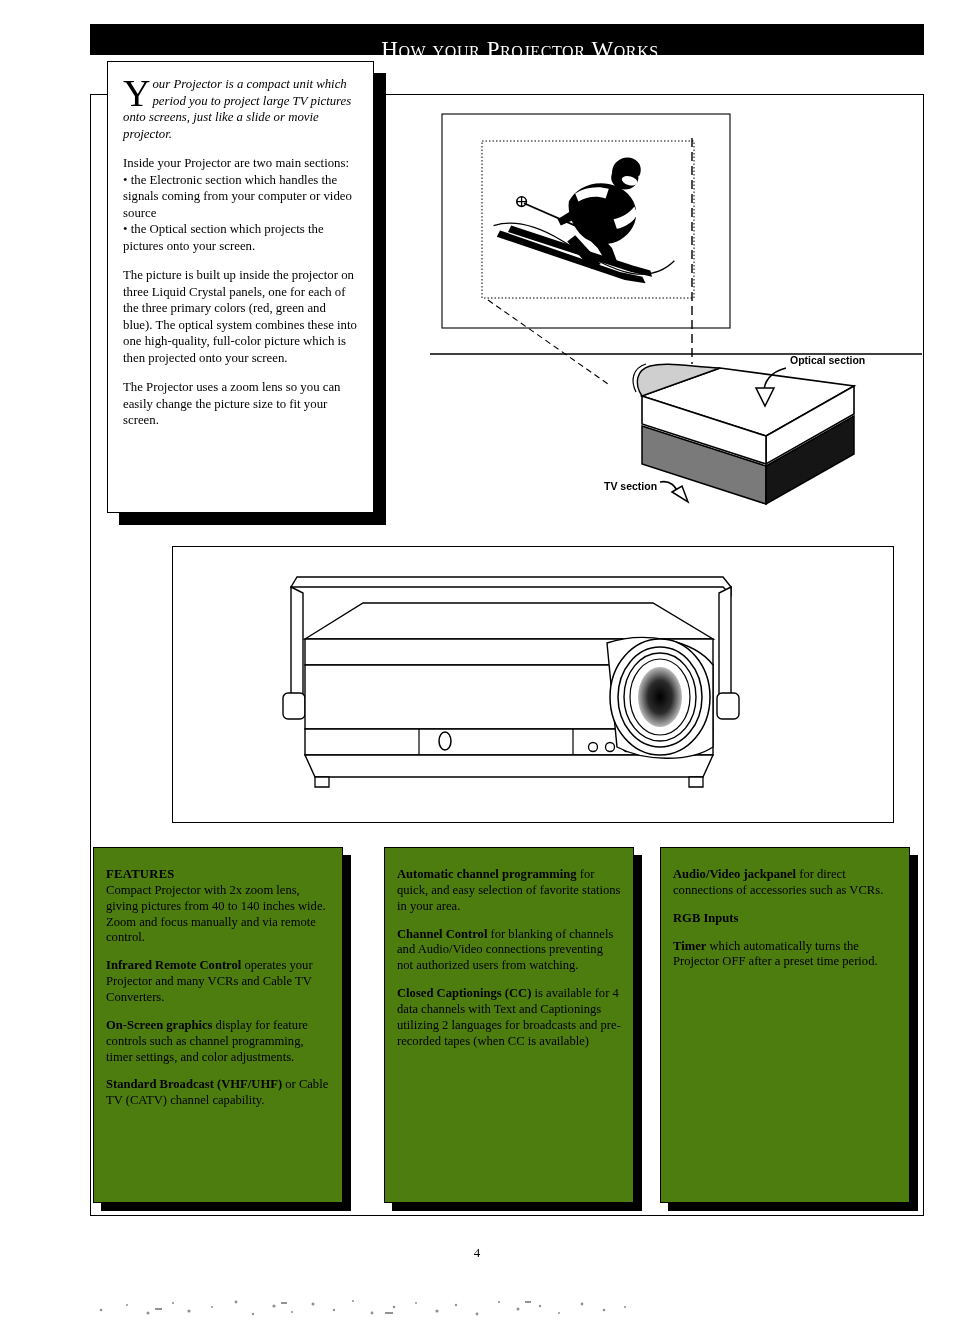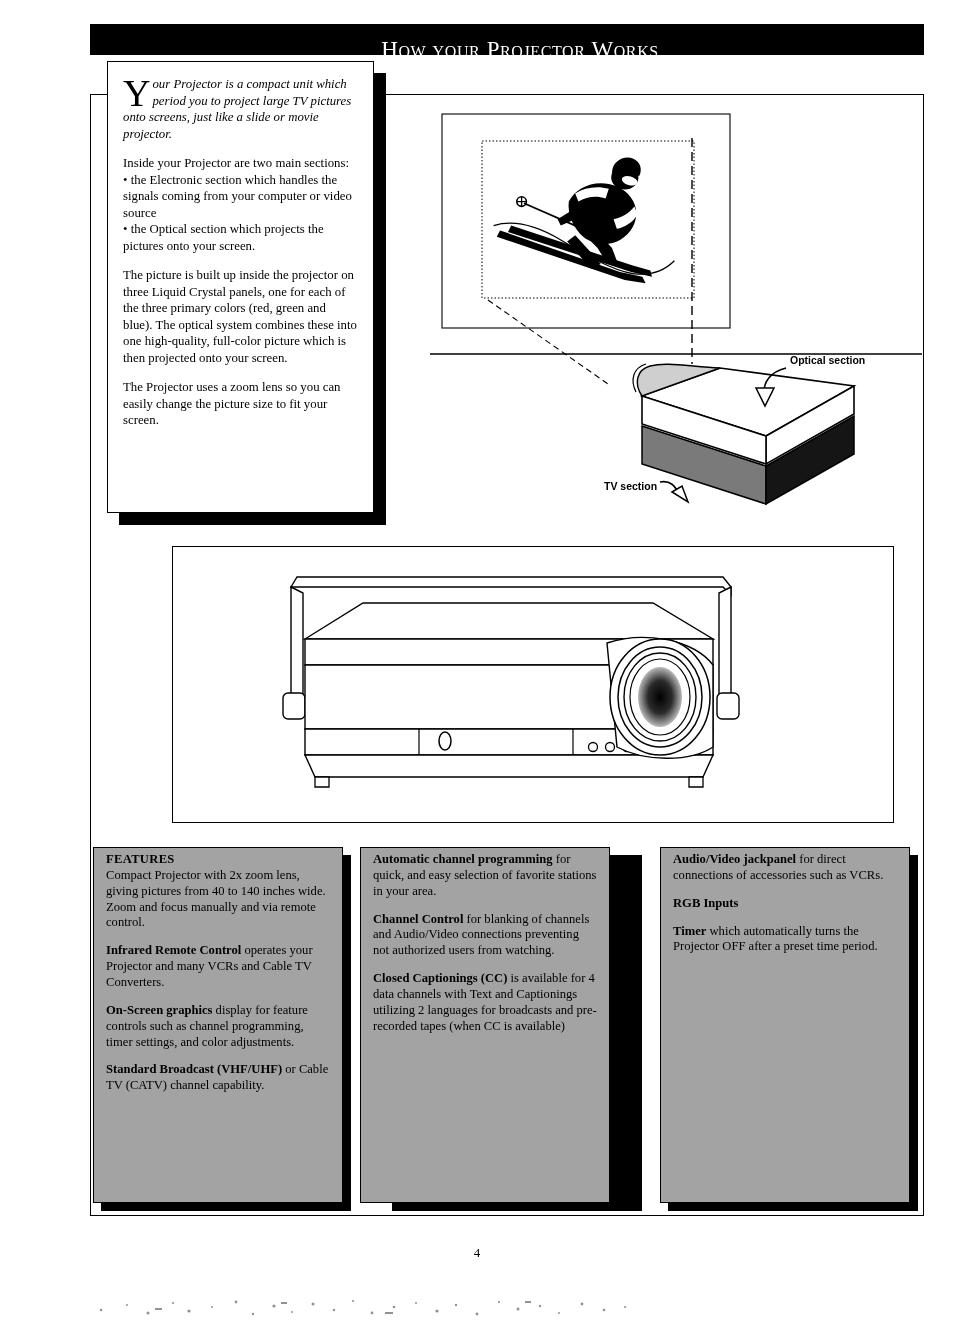--- a/index.html
+++ b/index.html
@@ -61,34 +61,34 @@
   
   .photo-panel{
     position:absolute;left:172px;top:546px;width:722px;height:277px;
     border:1.5px solid #000;box-sizing:border-box;background:#fff;
   }
   .photo-svg{position:absolute;left:0;top:0;}
 
   
   .feat-shadow{position:absolute;background:#000;}
   .feat-box{
-    position:absolute;background:#a3a3a3;border:1.4px solid #000;box-sizing:border-box;
-    padding:4px 12px 8px 12px;
+    position:absolute;background:#4d7c0f;border:1.4px solid #000;box-sizing:border-box;
+    padding:19px 12px 8px 12px;
   }
   .feat-box p{margin:0 0 12px 0;font-size:12.6px;line-height:1.26;}
   .feat-box p:last-child{margin-bottom:0;}
   .feat-head{font-weight:bold;letter-spacing:.3px;}
   .b{font-weight:bold;}
 
   
   .col1-shadow{left:101px;top:855px;width:250px;height:356px;}
   .col1{left:93px;top:847px;width:250px;height:356px;}
   
   .col2-shadow{left:392px;top:855px;width:250px;height:356px;}
-  .col2{left:360px;top:847px;width:250px;height:356px;}
+  .col2{left:384px;top:847px;width:250px;height:356px;}
   
   .col3-shadow{left:668px;top:855px;width:250px;height:356px;}
   .col3{left:660px;top:847px;width:250px;height:356px;}
 
   
   .page-number{
     position:absolute;left:0;top:1245px;width:954px;
     text-align:center;font-size:13px;
   }
 

